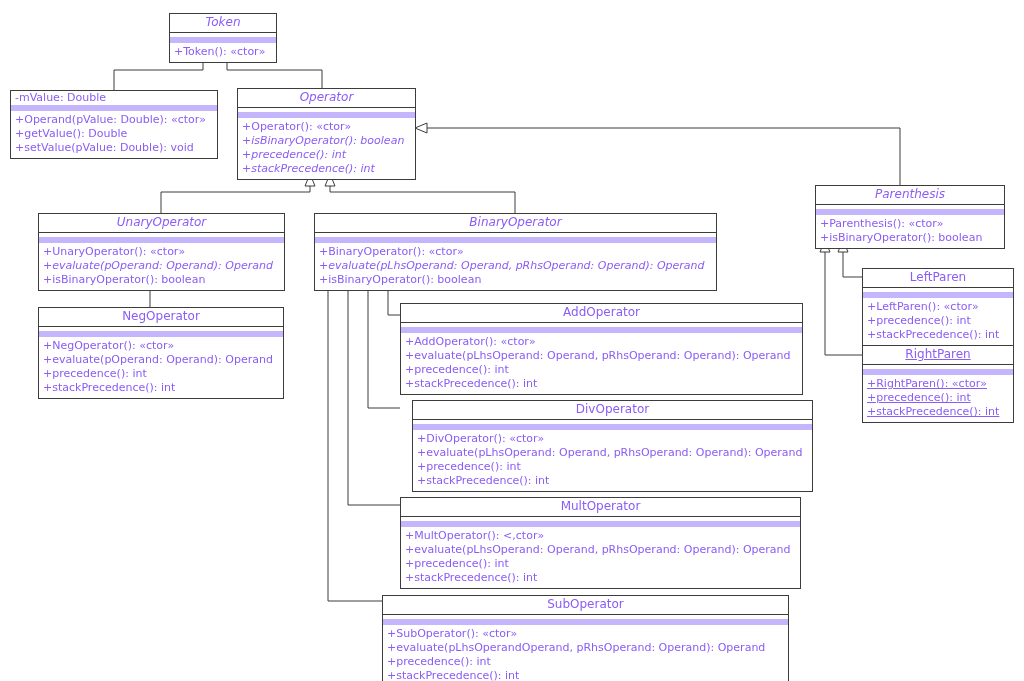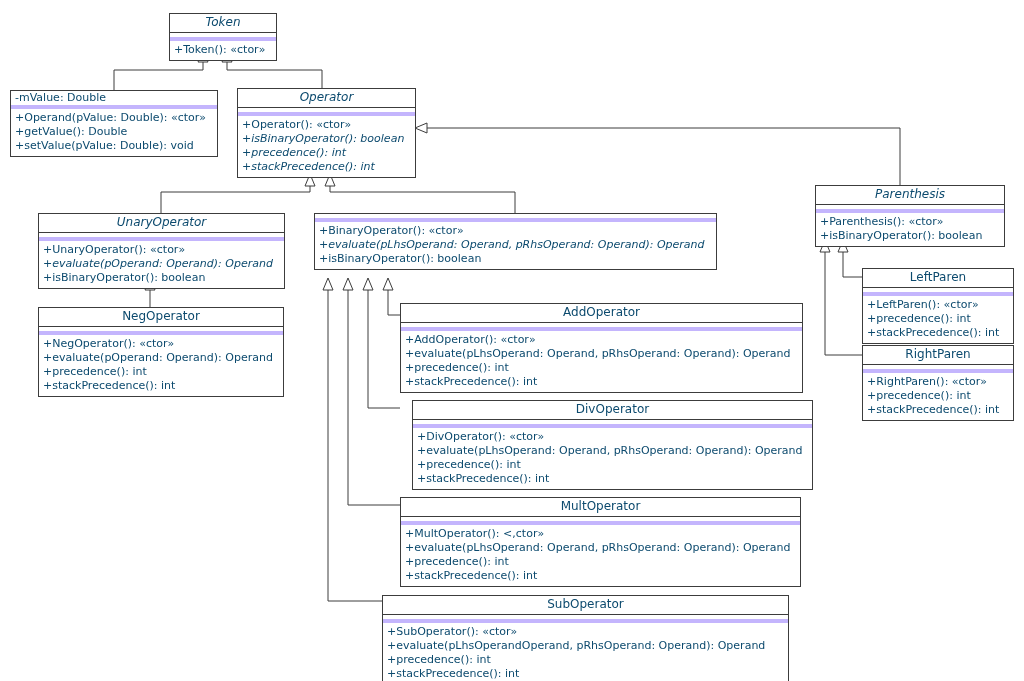--- a/index.html
+++ b/index.html
@@ -1,30 +1,30 @@
 <!DOCTYPE html>
 <html><head>
 <meta charset="utf-8">
 <style>
   html,body{margin:0;padding:0;background:#fff;}
   #canvas{
     position:relative;width:1024px;height:681px;background:#fff;overflow:hidden;
-    font-family:"DejaVu Sans","Liberation Sans",sans-serif;color:#0c4a6e;
+    font-family:"DejaVu Sans","Liberation Sans",sans-serif;color:#8b5cf6;
   }
   #wires{position:absolute;left:0;top:0;width:1024px;height:681px;}
   .uml-class{
     position:absolute;background:#fff;border:1px solid #3c3c3c;
     font-size:11px;line-height:14px;white-space:nowrap;
   }
   .uml-title{
     text-align:center;padding:1px 4px 2px 4px;border-bottom:1px solid #3c3c3c;
     font-size:12px;line-height:15px;
   }
   .uml-title.it{font-style:italic;}
-  .uml-attrs{border-bottom:4px solid #c4b5fd;min-height:4px;padding:0 4px;}
+  .uml-attrs{border-bottom:6px solid #c4b5fd;min-height:4px;padding:0 4px;}
   .uml-attrs .row{line-height:14px;}
   .uml-methods{padding:2px 4px 3px 4px;}
   .row{height:14px;}
   .row.it{font-style:italic;}
 </style>
 </head>
 <body>
 
 <div id="canvas">
 
@@ -101,20 +101,21 @@
     <div class="uml-title it">UnaryOperator</div>
     <div class="uml-attrs"></div>
     <div class="uml-methods">
       <div class="row">+UnaryOperator(): «ctor»</div>
       <div class="row it">+evaluate(pOperand: Operand): Operand</div>
       <div class="row">+isBinaryOperator(): boolean</div>
     </div>
   </div>
 
   <div class="uml-class" style="left:314px;top:213px;width:401px;">
+    <div class="uml-title it">BinaryOperator</div>
     <div class="uml-attrs"></div>
     <div class="uml-methods">
       <div class="row">+BinaryOperator(): «ctor»</div>
       <div class="row it">+evaluate(pLhsOperand: Operand, pRhsOperand: Operand): Operand</div>
       <div class="row">+isBinaryOperator(): boolean</div>
     </div>
   </div>
 
   <div class="uml-class" style="left:38px;top:307px;width:244px;">
     <div class="uml-title">NegOperator</div>
@@ -183,21 +184,21 @@
   <div class="uml-class" style="left:862px;top:268px;width:150px;">
     <div class="uml-title">LeftParen</div>
     <div class="uml-attrs"></div>
     <div class="uml-methods">
       <div class="row">+LeftParen(): «ctor»</div>
       <div class="row">+precedence(): int</div>
       <div class="row">+stackPrecedence(): int</div>
     </div>
   </div>
 
-  <div class="uml-class" style="left:862px;top:345px;width:150px;">
+  <div class="uml-class" style="left:862px;top:345px;width:150px;text-decoration:underline;">
     <div class="uml-title">RightParen</div>
     <div class="uml-attrs"></div>
     <div class="uml-methods">
       <div class="row">+RightParen(): «ctor»</div>
       <div class="row">+precedence(): int</div>
       <div class="row">+stackPrecedence(): int</div>
     </div>
   </div>
 
 </div>

